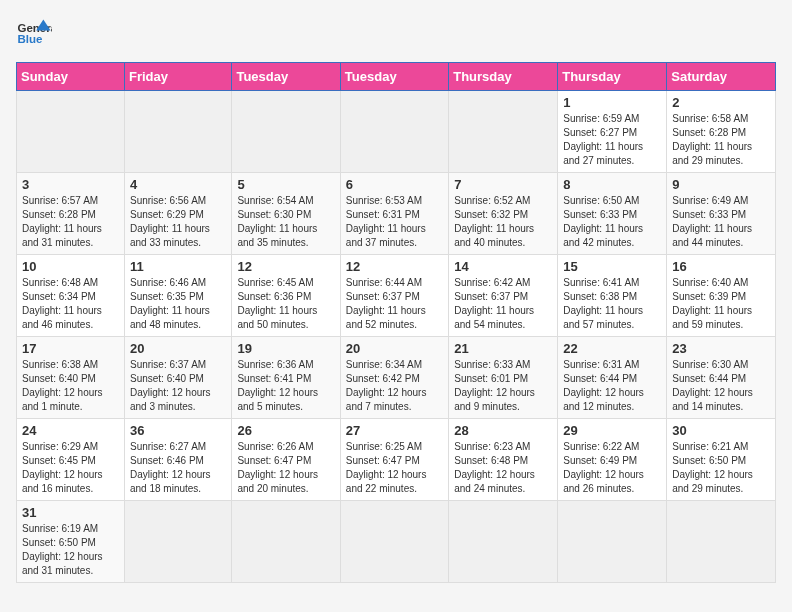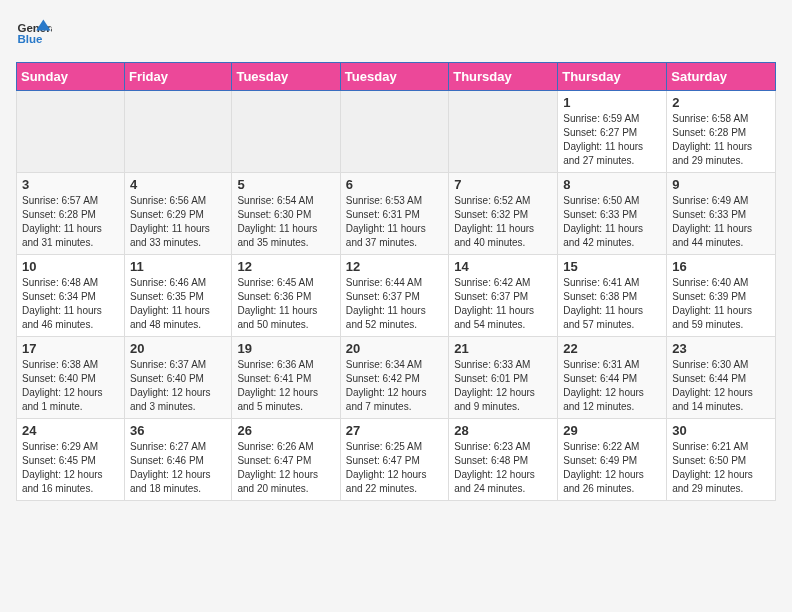--- a/index.html
+++ b/index.html
@@ -303,14 +303,28 @@
 Sunset: 6:49 PM
 Daylight: 12 hours and 26 minutes.</div>
         </td>
         <td>
           <span class="day-num">30</span>
           <div class="day-info">Sunrise: 6:21 AM
 Sunset: 6:50 PM
 Daylight: 12 hours and 29 minutes.</div>
         </td>
       </tr>
+      <tr>
+        <td>
+          <span class="day-num">31</span>
+          <div class="day-info">Sunrise: 6:19 AM
+Sunset: 6:50 PM
+Daylight: 12 hours and 31 minutes.</div>
+        </td>
+        <td class="empty-cell"></td>
+        <td class="empty-cell"></td>
+        <td class="empty-cell"></td>
+        <td class="empty-cell"></td>
+        <td class="empty-cell"></td>
+        <td class="empty-cell"></td>
+      </tr>
     </tbody>
 </table>
 
 </body></html>

